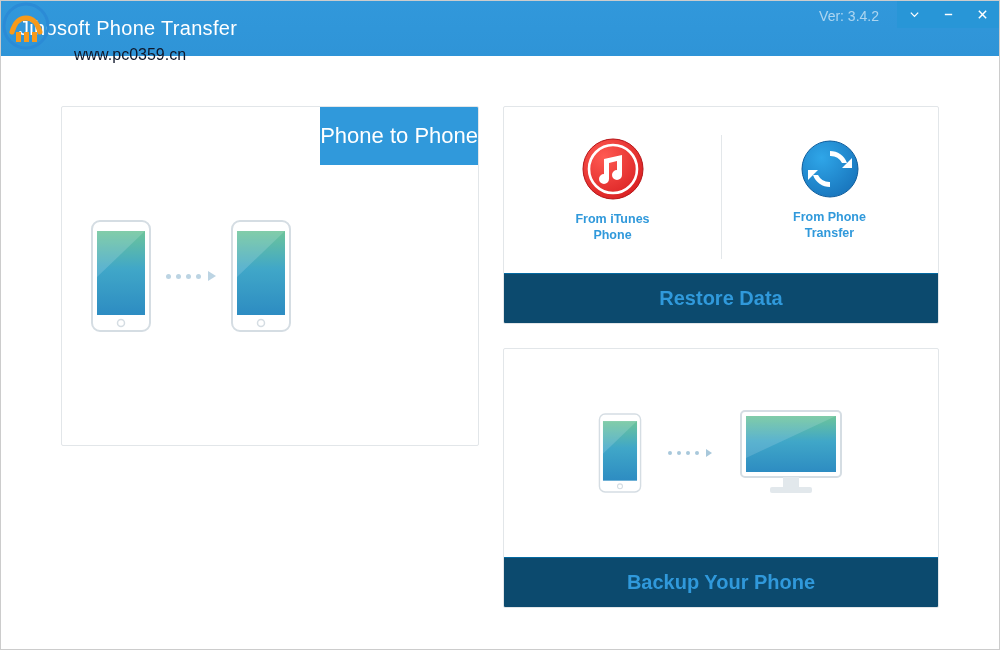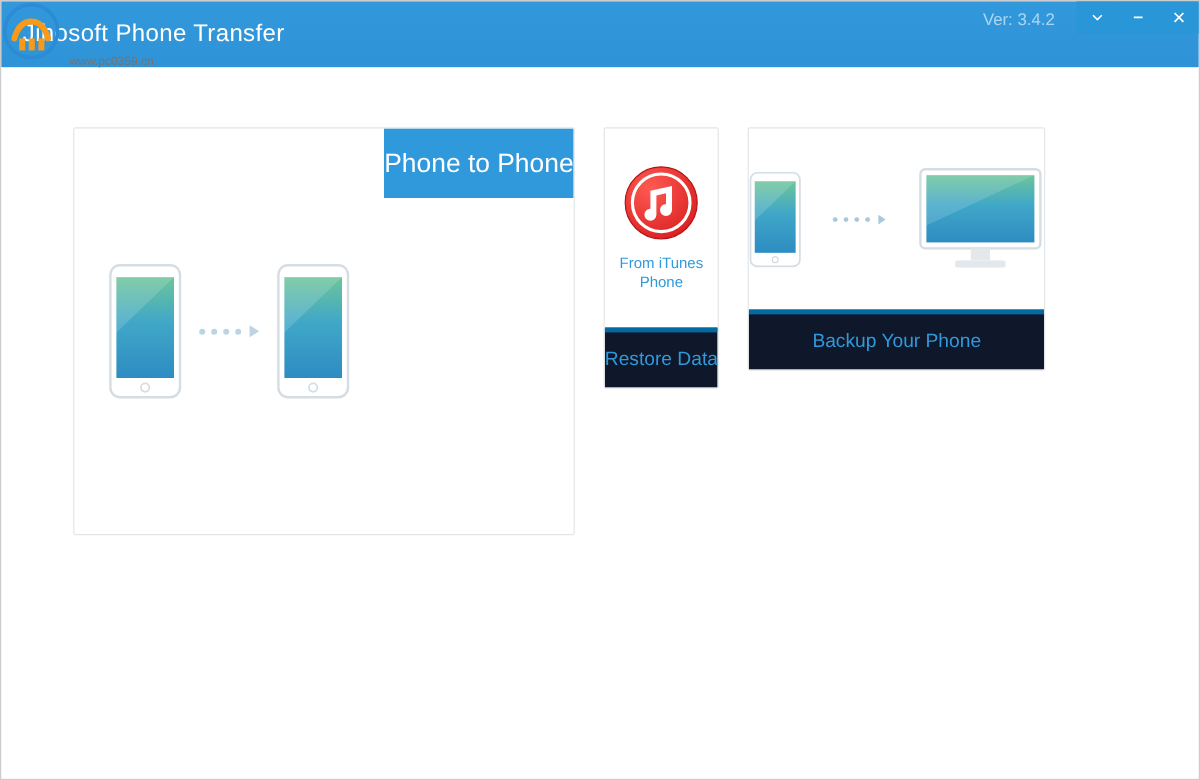--- a/index.html
+++ b/index.html
@@ -57,23 +57,23 @@
   z-index: 50;
   pointer-events: none;
 }
 .watermark .wm-circle {
   width: 48px;
   height: 48px;
 }
 .watermark-text {
   position: absolute;
   top: 46px;
-  left: 58px;
-  color: #737373;
-  font-size: 10px;
+  left: 74px;
+  color: #0f172a;
+  font-size: 16px;
   font-family: Arial, sans-serif;
   z-index: 50;
   pointer-events: none;
 }
 .main {
   padding: 50px 60px 30px 60px;
   display: flex;
   gap: 24px;
 }
 .left-card {
@@ -98,40 +98,41 @@
   color: #fff;
   font-size: 22px;
   font-weight: 400;
   display: flex;
   align-items: center;
   justify-content: center;
 }
 .right-col {
   flex: 1;
   display: flex;
-  flex-direction: row;
+  flex-direction: column;
   gap: 24px;
+  font-weight: bold;
 }
 .right-card {
   border: 1px solid #e2e6e9;
   border-radius: 2px;
   display: flex;
   flex-direction: column;
   overflow: hidden;
   cursor: pointer;
 }
 .restore-card { height: 218px; }
-.backup-card { height: 203px; }
+.backup-card { height: 260px; }
 .right-card .body { flex: 1; display: flex; }
 .right-card .footer {
   height: 50px;
-  background: #0f172a;
-  border-top: 4px solid #0369a1;
+  background: #0c4a6e;
+  border-top: 1px solid #0369a1;
   color: #3099db;
-  font-size: 16px;
+  font-size: 20px;
   display: flex;
   align-items: center;
   justify-content: center;
 }
 .restore-half {
   flex: 1;
   display: flex;
   flex-direction: column;
   align-items: center;
   justify-content: center;
@@ -274,20 +275,39 @@
             </defs>
             <circle cx="32" cy="32" r="30" fill="url(#itg)" stroke="#b51417" stroke-width="1"></circle>
             <circle cx="32" cy="32" r="24" fill="none" stroke="#fff" stroke-width="2.6"></circle>
             <path d="M41 18 L41 38 A5 5 0 1 1 36 33 L36 24 L28 26 L28 42 A5 5 0 1 1 23 37 L23 22 Z" fill="#fff"></path>
           </svg>
           <div class="restore-label">
             <span>From iTunes</span><br>
             <span>Phone</span>
           </div>
         </div>
+        <div class="restore-half">
+          <svg class="sync-icon" viewBox="0 0 60 60">
+            <defs>
+              <radialGradient id="syg" cx="0.35" cy="0.3" r="0.85">
+                <stop offset="0" stop-color="#2fa6e8"></stop>
+                <stop offset="1" stop-color="#1670b8"></stop>
+              </radialGradient>
+            </defs>
+            <circle cx="30" cy="30" r="28" fill="url(#syg)" stroke="#0f5d9c" stroke-width="1"></circle>
+            <path d="M30 12 A18 18 0 0 1 47 24 L42 24 A13 13 0 0 0 30 17 Z" fill="#fff"></path>
+            <path d="M47 24 L52 19 L52 29 L42 29 Z" fill="#fff"></path>
+            <path d="M30 48 A18 18 0 0 1 13 36 L18 36 A13 13 0 0 0 30 43 Z" fill="#fff"></path>
+            <path d="M13 36 L8 41 L8 31 L18 31 Z" fill="#fff"></path>
+          </svg>
+          <div class="restore-label">
+            <span>From Phone</span><br>
+            <span>Transfer</span>
+          </div>
+        </div>
       </div>
       <div class="footer">Restore Data</div>
     </div>
 
     <div class="right-card backup-card">
       <div class="backup-body">
         <svg class="phone small" viewBox="0 0 62 114">
           <rect x="2" y="2" width="58" height="110" rx="8" fill="#fff" stroke="#d5dde3" stroke-width="2"></rect>
           <rect x="7" y="12" width="48" height="84" fill="url(#pg1)"></rect>
           <circle cx="31" cy="104" r="3.5" fill="none" stroke="#d5dde3" stroke-width="1.5"></circle>

